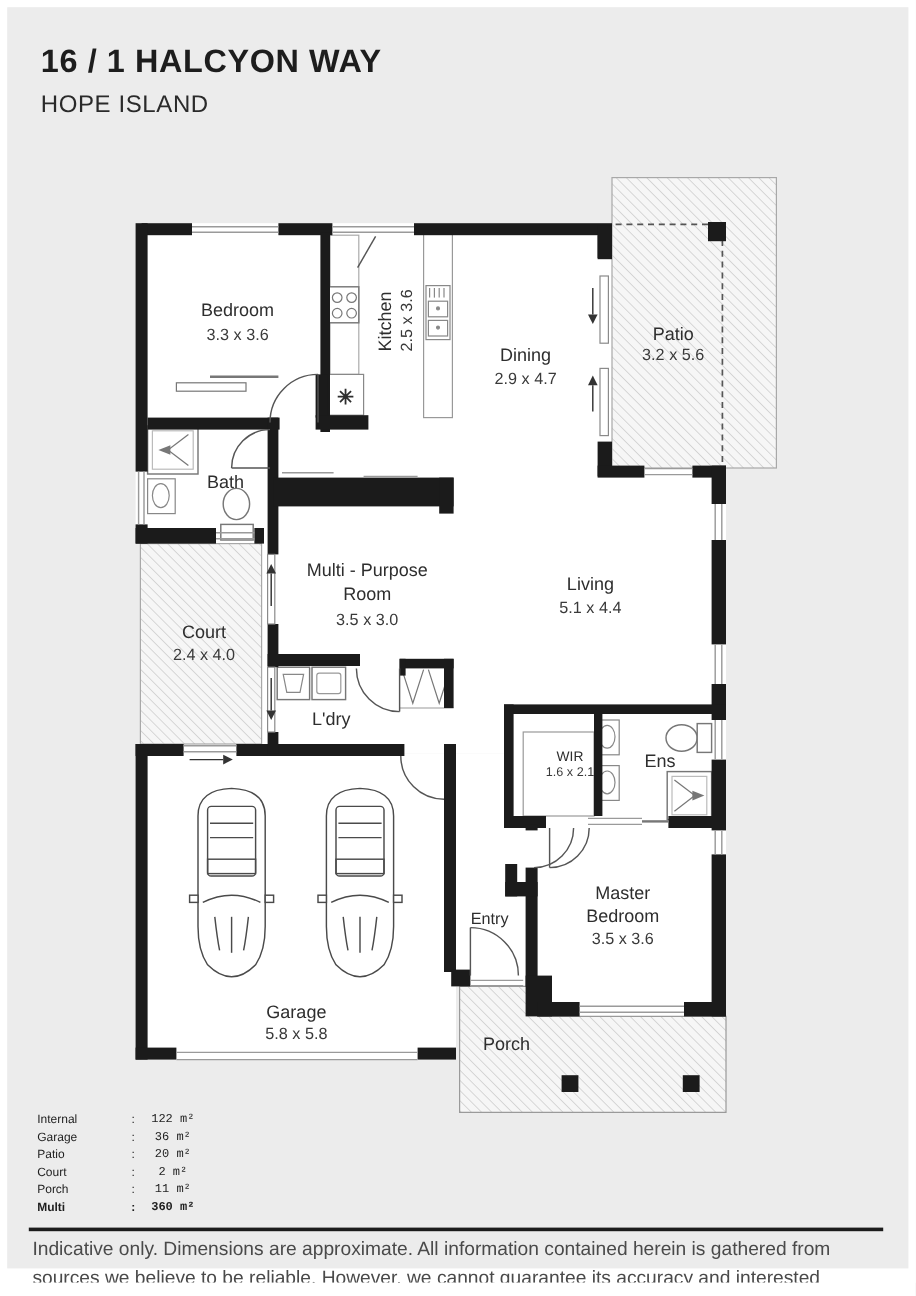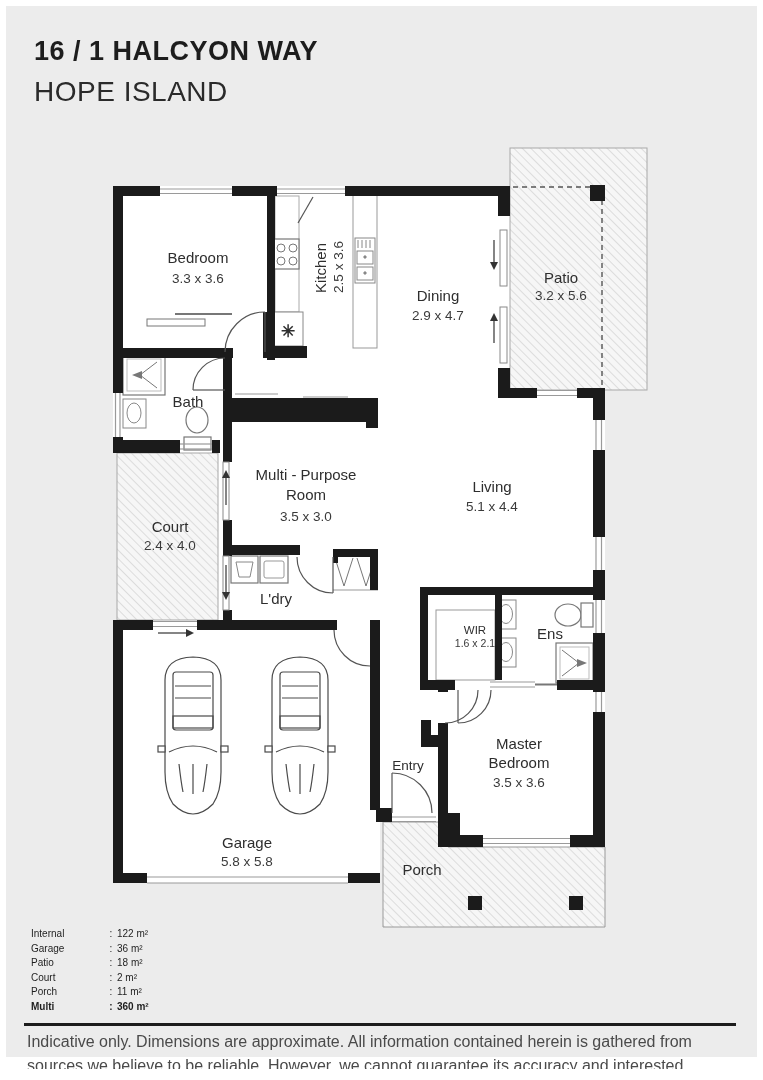--- a/index.html
+++ b/index.html
@@ -1,35 +1,35 @@
 <!DOCTYPE html>
 <html><head>
 <meta charset="utf-8">
 <style>
   html,body{margin:0;padding:0;background:#ffffff;}
   .page{position:relative;width:763px;height:1069px;background:#ffffff;overflow:hidden;
         font-family:"Liberation Sans",sans-serif;}
   .paper{position:absolute;left:6px;top:6px;right:6px;bottom:12px;background:#ececec;}
   .title-line1{position:absolute;left:34px;top:36px;font-size:27px;font-weight:700;
                letter-spacing:.5px;color:#1d1d1d;}
-  .title-line2{position:absolute;left:34px;top:76px;font-size:28px;font-weight:400;
+  .title-line2{position:absolute;left:34px;top:76px;font-size:20px;font-weight:400;
                letter-spacing:.5px;color:#2a2a2a;}
   svg.plan{position:absolute;left:0;top:0;}
   svg text{font-family:"Liberation Sans",sans-serif;fill:#2e2e2e;}
   .room-name{font-size:15px;}
   .room-dims{font-size:13.5px;fill:#3a3a3a;}
   .room-name-sm{font-size:13.5px;}
   .room-name-xs{font-size:11.5px;}
   .room-dims-xs{font-size:10.5px;fill:#3a3a3a;}
   .pantry-star{font-size:17px;font-weight:700;}
   .areas{position:absolute;left:31px;top:927px;font-size:10px;color:#1e1e1e;}
   .area-row{display:flex;line-height:14.6px;}
   .area-row .lbl{width:74px;}
   .area-row .sep{width:12px;text-align:center;}
-  .area-row .val{width:54px;text-align:left;}
+  .area-row .val{width:54px;text-align:center;font-family:Liberation Mono, monospace;}
   .area-row.total{font-weight:700;}
   .rule{position:absolute;left:24px;top:1023px;width:712px;height:2.5px;background:#1c1c1c;}
   .disclaimer{position:absolute;left:27px;top:1030px;width:706px;font-size:16px;
               line-height:1.5;color:#4a4a4a;}
 </style>
 </head>
 <body>
 
 <div class="page">
   <div class="paper"></div>
@@ -349,21 +349,21 @@
       <span class="val">122 m²</span>
     </div>
     <div class="area-row">
       <span class="lbl">Garage</span>
       <span class="sep">:</span>
       <span class="val">36 m²</span>
     </div>
     <div class="area-row">
       <span class="lbl">Patio</span>
       <span class="sep">:</span>
-      <span class="val">18 m²</span>
+      <span class="val">20 m²</span>
     </div>
     <div class="area-row">
       <span class="lbl">Court</span>
       <span class="sep">:</span>
       <span class="val">2 m²</span>
     </div>
     <div class="area-row">
       <span class="lbl">Porch</span>
       <span class="sep">:</span>
       <span class="val">11 m²</span>

